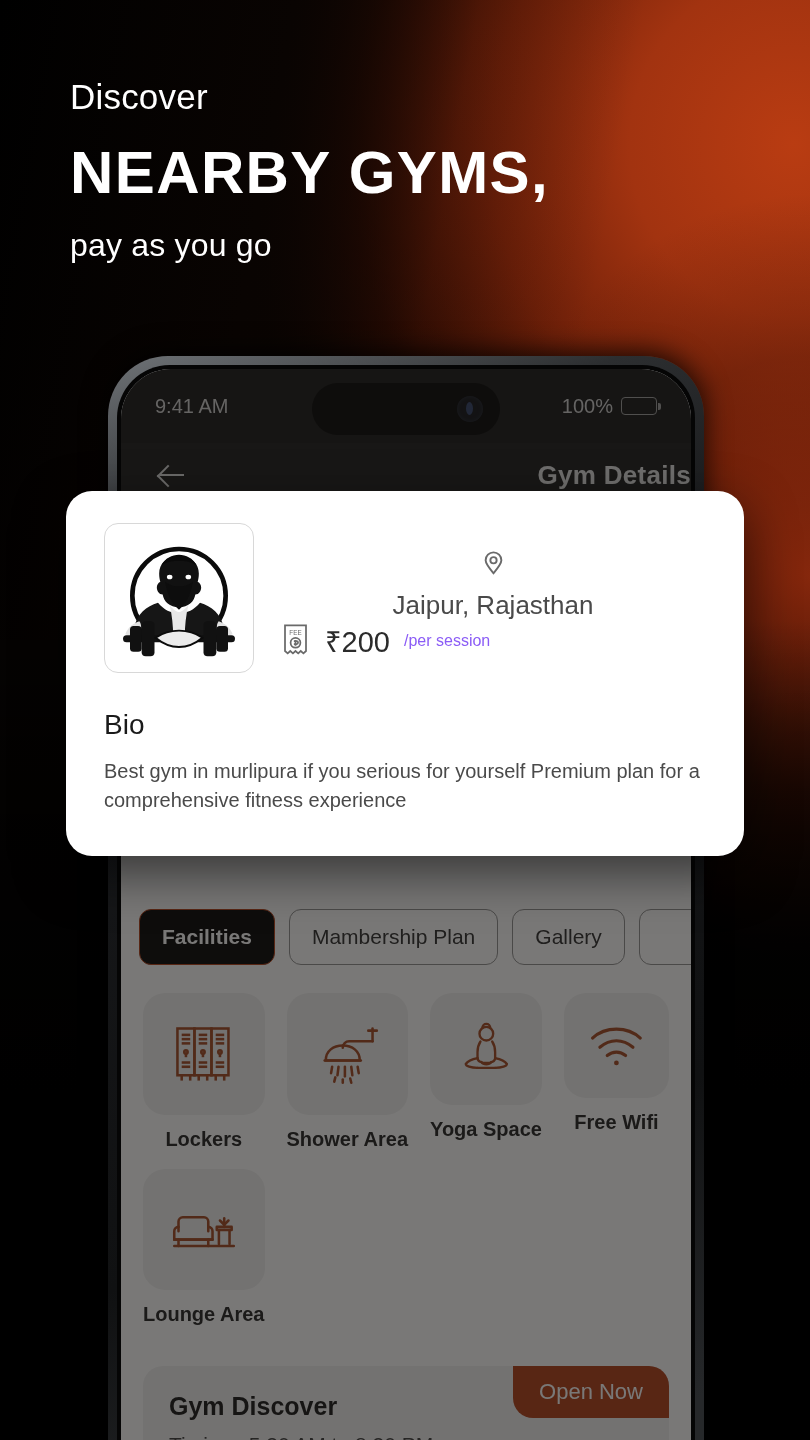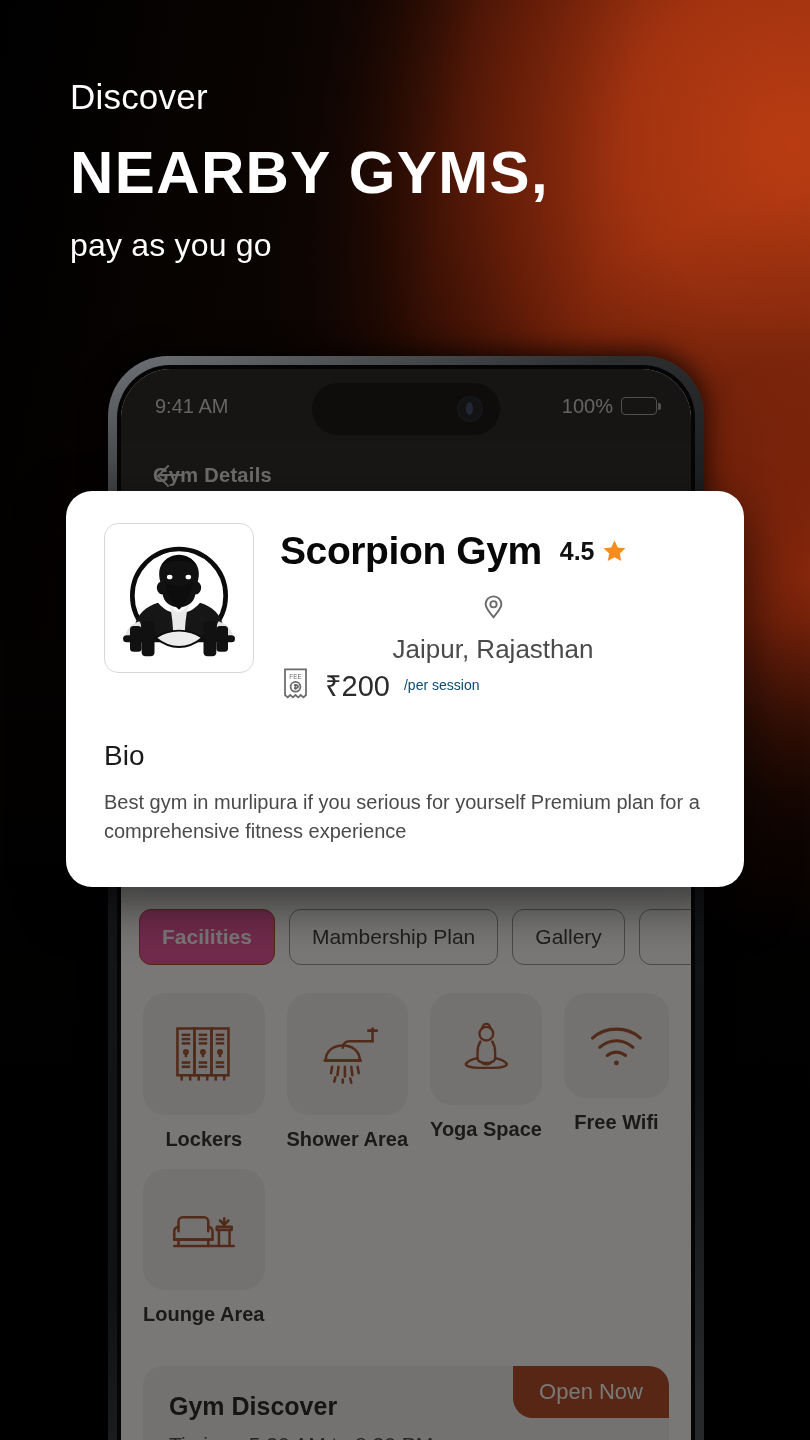--- a/index.html
+++ b/index.html
@@ -132,22 +132,22 @@
     content:""; position:absolute; left:5px; top:16px;
     width:24px; height:2.4px; background:#ddd;
   }
   #app-header .back:after {
     content:""; position:absolute; left:5px; top:10px;
     width:14px; height:14px;
     border-left:2.4px solid #ddd; border-bottom:2.4px solid #ddd;
     transform:rotate(45deg);
   }
   #app-header .title {
-    position:absolute; left:0; right:0; text-align:left;
-    font-size:20px; font-weight:600; letter-spacing:.3px;margin-left:32px;
+    position:absolute; left:0; right:0; text-align:right;
+    font-size:26px; font-weight:600; letter-spacing:.3px;margin-left:32px;
   }
 
   
   #app-body {
     position:relative; z-index:4;
     background:#ffffff;
     height:calc(100% - 138px);
     padding:0 0 0 0;
   }
 
@@ -162,21 +162,21 @@
   .tab {
     flex:0 0 auto;
     border:1.4px solid #8f8f8f;
     border-radius:12px;
     padding:15px 22px;
     font-size:21px; color:#2b2b2b;
     background:transparent;
     white-space:nowrap;
   }
   .tab.active {
-    background:#ec4899; border-color:#b13c14; color:#fff; font-weight:600;
+    background:#000000; border-color:#b13c14; color:#fff; font-weight:600;
   }
   .tab.ghost { width:70px; }
 
   
   #facilities {
     display:grid;
     grid-template-columns:repeat(4, 1fr);
     gap:18px 22px;
     padding:28px 22px 0 22px;
   }
@@ -233,21 +233,21 @@
   #gym-logo svg { width:140px; height:140px; }
   .info-col { flex:1 1 auto; padding-top:6px; }
   .name-row { display:flex; align-items:center; gap:18px; }
   .gym-name { font-size:39px; font-weight:700; color:#080808; letter-spacing:-.4px; }
   .rating { display:flex; align-items:center; gap:6px; }
   .rating .val { font-size:25px; font-weight:700; color:#111; }
   .meta-row { display:flex; align-items:center; gap:14px; margin-top:20px;flex-direction:column; }
   .meta-row .txt { font-size:26px; color:#4a4a4a; }
   .price-row { display:flex; align-items:center; gap:14px; margin-top:0; }
   .price-row .amount { font-size:29px; color:#2b2b2b; font-weight:500; }
-  .price-row .per { font-size:14px; color:#0c4a6e; }
+  .price-row .per { font-size:16px; color:#8b5cf6; }
   #bio-title { margin-top:36px; font-size:28px; color:#1a1a1a; }
   #bio-text { margin-top:16px; font-size:20px; line-height:1.47; color:#4a4a4a; }
 
   .ico { display:inline-flex; align-items:center; justify-content:center; }
 </style>
 </head>
 <body>
 
 <div id="promo-bg">
   <div class="glow-a"></div>
@@ -438,31 +438,20 @@
         <rect x="12" y="92" width="96" height="6" rx="3" fill="#111"></rect>
         <rect x="18" y="84" width="10" height="22" rx="3" fill="#111"></rect>
         <rect x="28" y="80" width="11" height="30" rx="3.5" fill="#111"></rect>
         <rect x="81" y="80" width="11" height="30" rx="3.5" fill="#111"></rect>
         <rect x="92" y="84" width="10" height="22" rx="3" fill="#111"></rect>
         <path d="M40 94c6-4 12-6 20-6s14 2 20 6c-6 5-13 8-20 8s-14-3-20-8z" fill="#ececec" stroke="#0b0b0b" stroke-width="1.6"></path>
       </svg>
     </div>
 
     <div class="info-col">
-      <div class="name-row">
-        <span class="gym-name">Scorpion Gym</span>
-        <span class="rating">
-          <span class="val">4.5</span>
-          <span class="ico">
-            <svg width="27" height="27" viewBox="0 0 24 24">
-                <path d="M12 2.2l2.9 6.2 6.8.8-5 4.6 1.3 6.7L12 17.2 6 20.5l1.3-6.7-5-4.6 6.8-.8z" fill="#F68B1E"></path>
-              </svg>
-          </span>
-        </span>
-      </div>
 
       <div class="meta-row">
         <span class="ico">
           <svg width="27" height="27" viewBox="0 0 24 24" fill="none" stroke="#6a6a6a" stroke-width="1.7">
             <path d="M12 21.5c4.2-5 7-8.3 7-11.5a7 7 0 1 0-14 0c0 3.2 2.8 6.5 7 11.5z"></path>
             <circle cx="12" cy="10" r="2.8"></circle>
           </svg>
         </span>
         <span class="txt">Jaipur, Rajasthan</span>
       </div>

